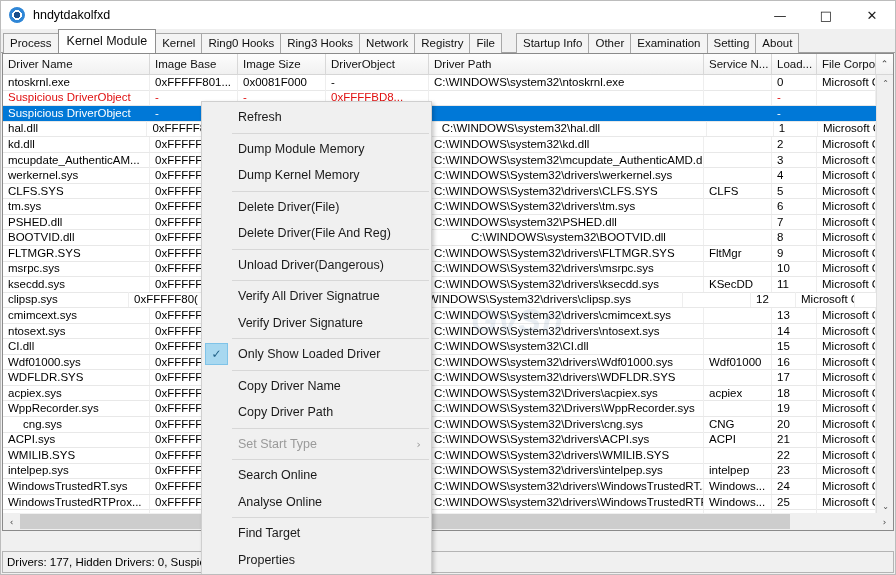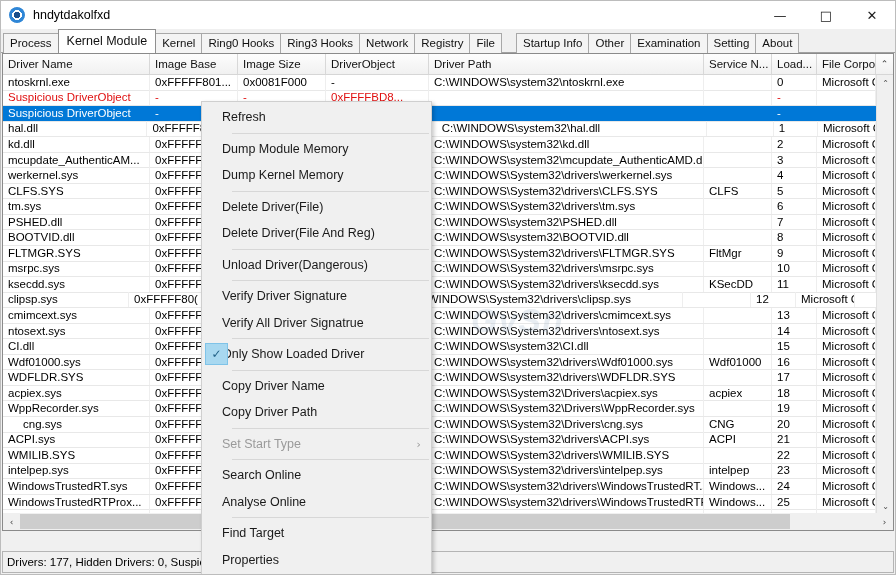--- a/index.html
+++ b/index.html
@@ -200,21 +200,21 @@
     border: 1px solid #cfcfcf;
     box-shadow: 2px 2px 4px rgba(0,0,0,0.22);
     padding: 2px 0 2px 0;
     z-index: 50;
   }
   .mi {
     height: 26.5px;
     display: flex; align-items: center;
     font-size: 12.5px;
     color: #1a1a1a;
-    padding-left: 20px;
+    padding-left: 36px;
     position: relative;
     white-space: nowrap;
   }
   .mi.disabled { color: #9a9a9a; }
   .mi .check {
     position: absolute; left: 3px; top: 2px;
     width: 23px; height: 22px;
     background: #a8d8f0;
     border: 1px solid #7fc3e8;
     display: flex; align-items: center; justify-content: center;
@@ -388,21 +388,21 @@
           <div class="cell" style="width: 275px;">C:\WINDOWS\system32\PSHED.dll</div>
           <div class="cell" style="width: 68px;"></div>
           <div class="cell" style="width: 45px;">7</div>
           <div class="cell" style="width: 59px;">Microsoft Cor</div>
         </div>
         <div class="row">
           <div class="cell" style="width: 147px;">BOOTVID.dll</div>
           <div class="cell" style="width: 88px;">0xFFFFF80(</div>
           <div class="cell" style="width: 88px;"></div>
           <div class="cell" style="width: 103px;"></div>
-          <div class="cell" style="width: 275px;">C:\WINDOWS\system32\BOOTVID.dll</div>
+          <div class="cell" style="width: 275px; text-align: center;">C:\WINDOWS\system32\BOOTVID.dll</div>
           <div class="cell" style="width: 68px;"></div>
           <div class="cell" style="width: 45px;">8</div>
           <div class="cell" style="width: 59px;">Microsoft Cor</div>
         </div>
         <div class="row">
           <div class="cell" style="width: 147px;">FLTMGR.SYS</div>
           <div class="cell" style="width: 88px;">0xFFFFF80(</div>
           <div class="cell" style="width: 88px;"></div>
           <div class="cell" style="width: 103px;"></div>
           <div class="cell" style="width: 275px;">C:\WINDOWS\System32\drivers\FLTMGR.SYS</div>
@@ -618,24 +618,24 @@
       </div>
       <div class="mi">
         <span>Delete Driver(File And Reg)</span>
       </div>
       <div class="msep"></div>
       <div class="mi">
         <span>Unload Driver(Dangerous)</span>
       </div>
       <div class="msep"></div>
       <div class="mi">
+        <span>Verify All Driver Signatrue</span>
+      </div>
+      <div class="mi">
         <span>Verify Driver Signature</span>
-      </div>
-      <div class="mi">
-        <span>Verify All Driver Signatrue</span>
       </div>
       <div class="msep"></div>
       <div class="mi">
         <span class="check">✓</span>
         <span>Only Show Loaded Driver</span>
       </div>
       <div class="msep"></div>
       <div class="mi">
         <span>Copy Driver Name</span>
       </div>

